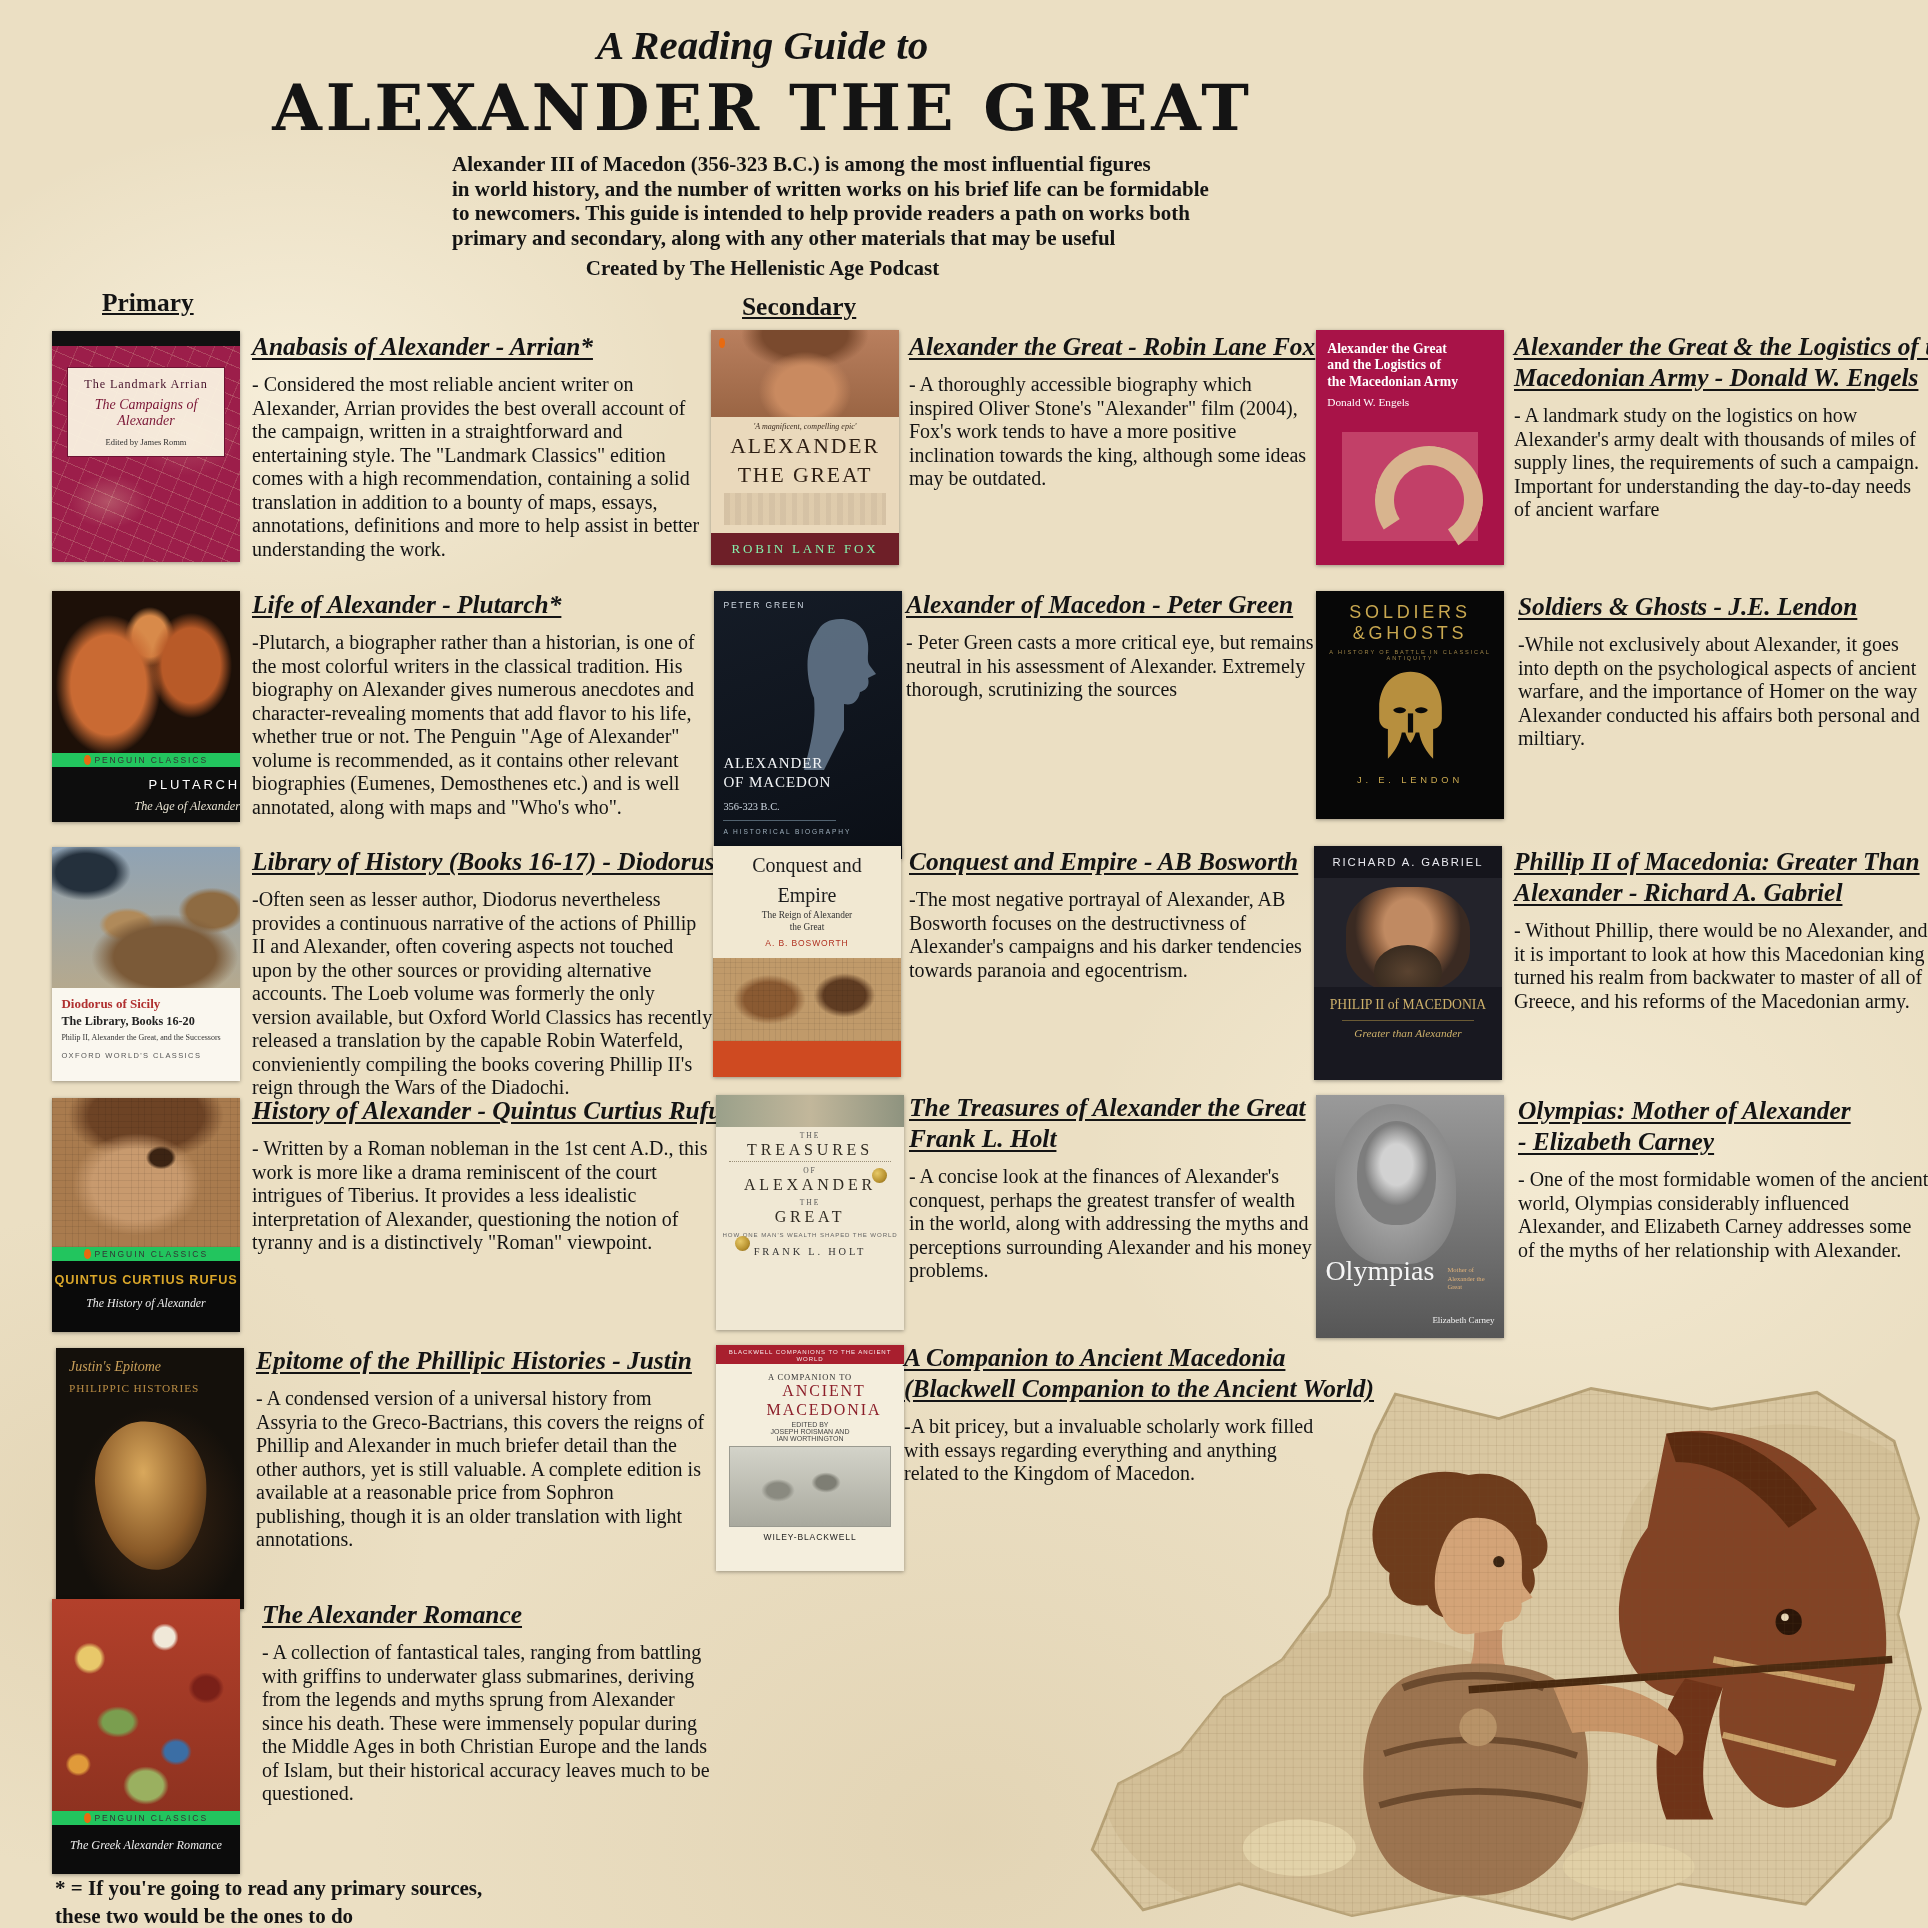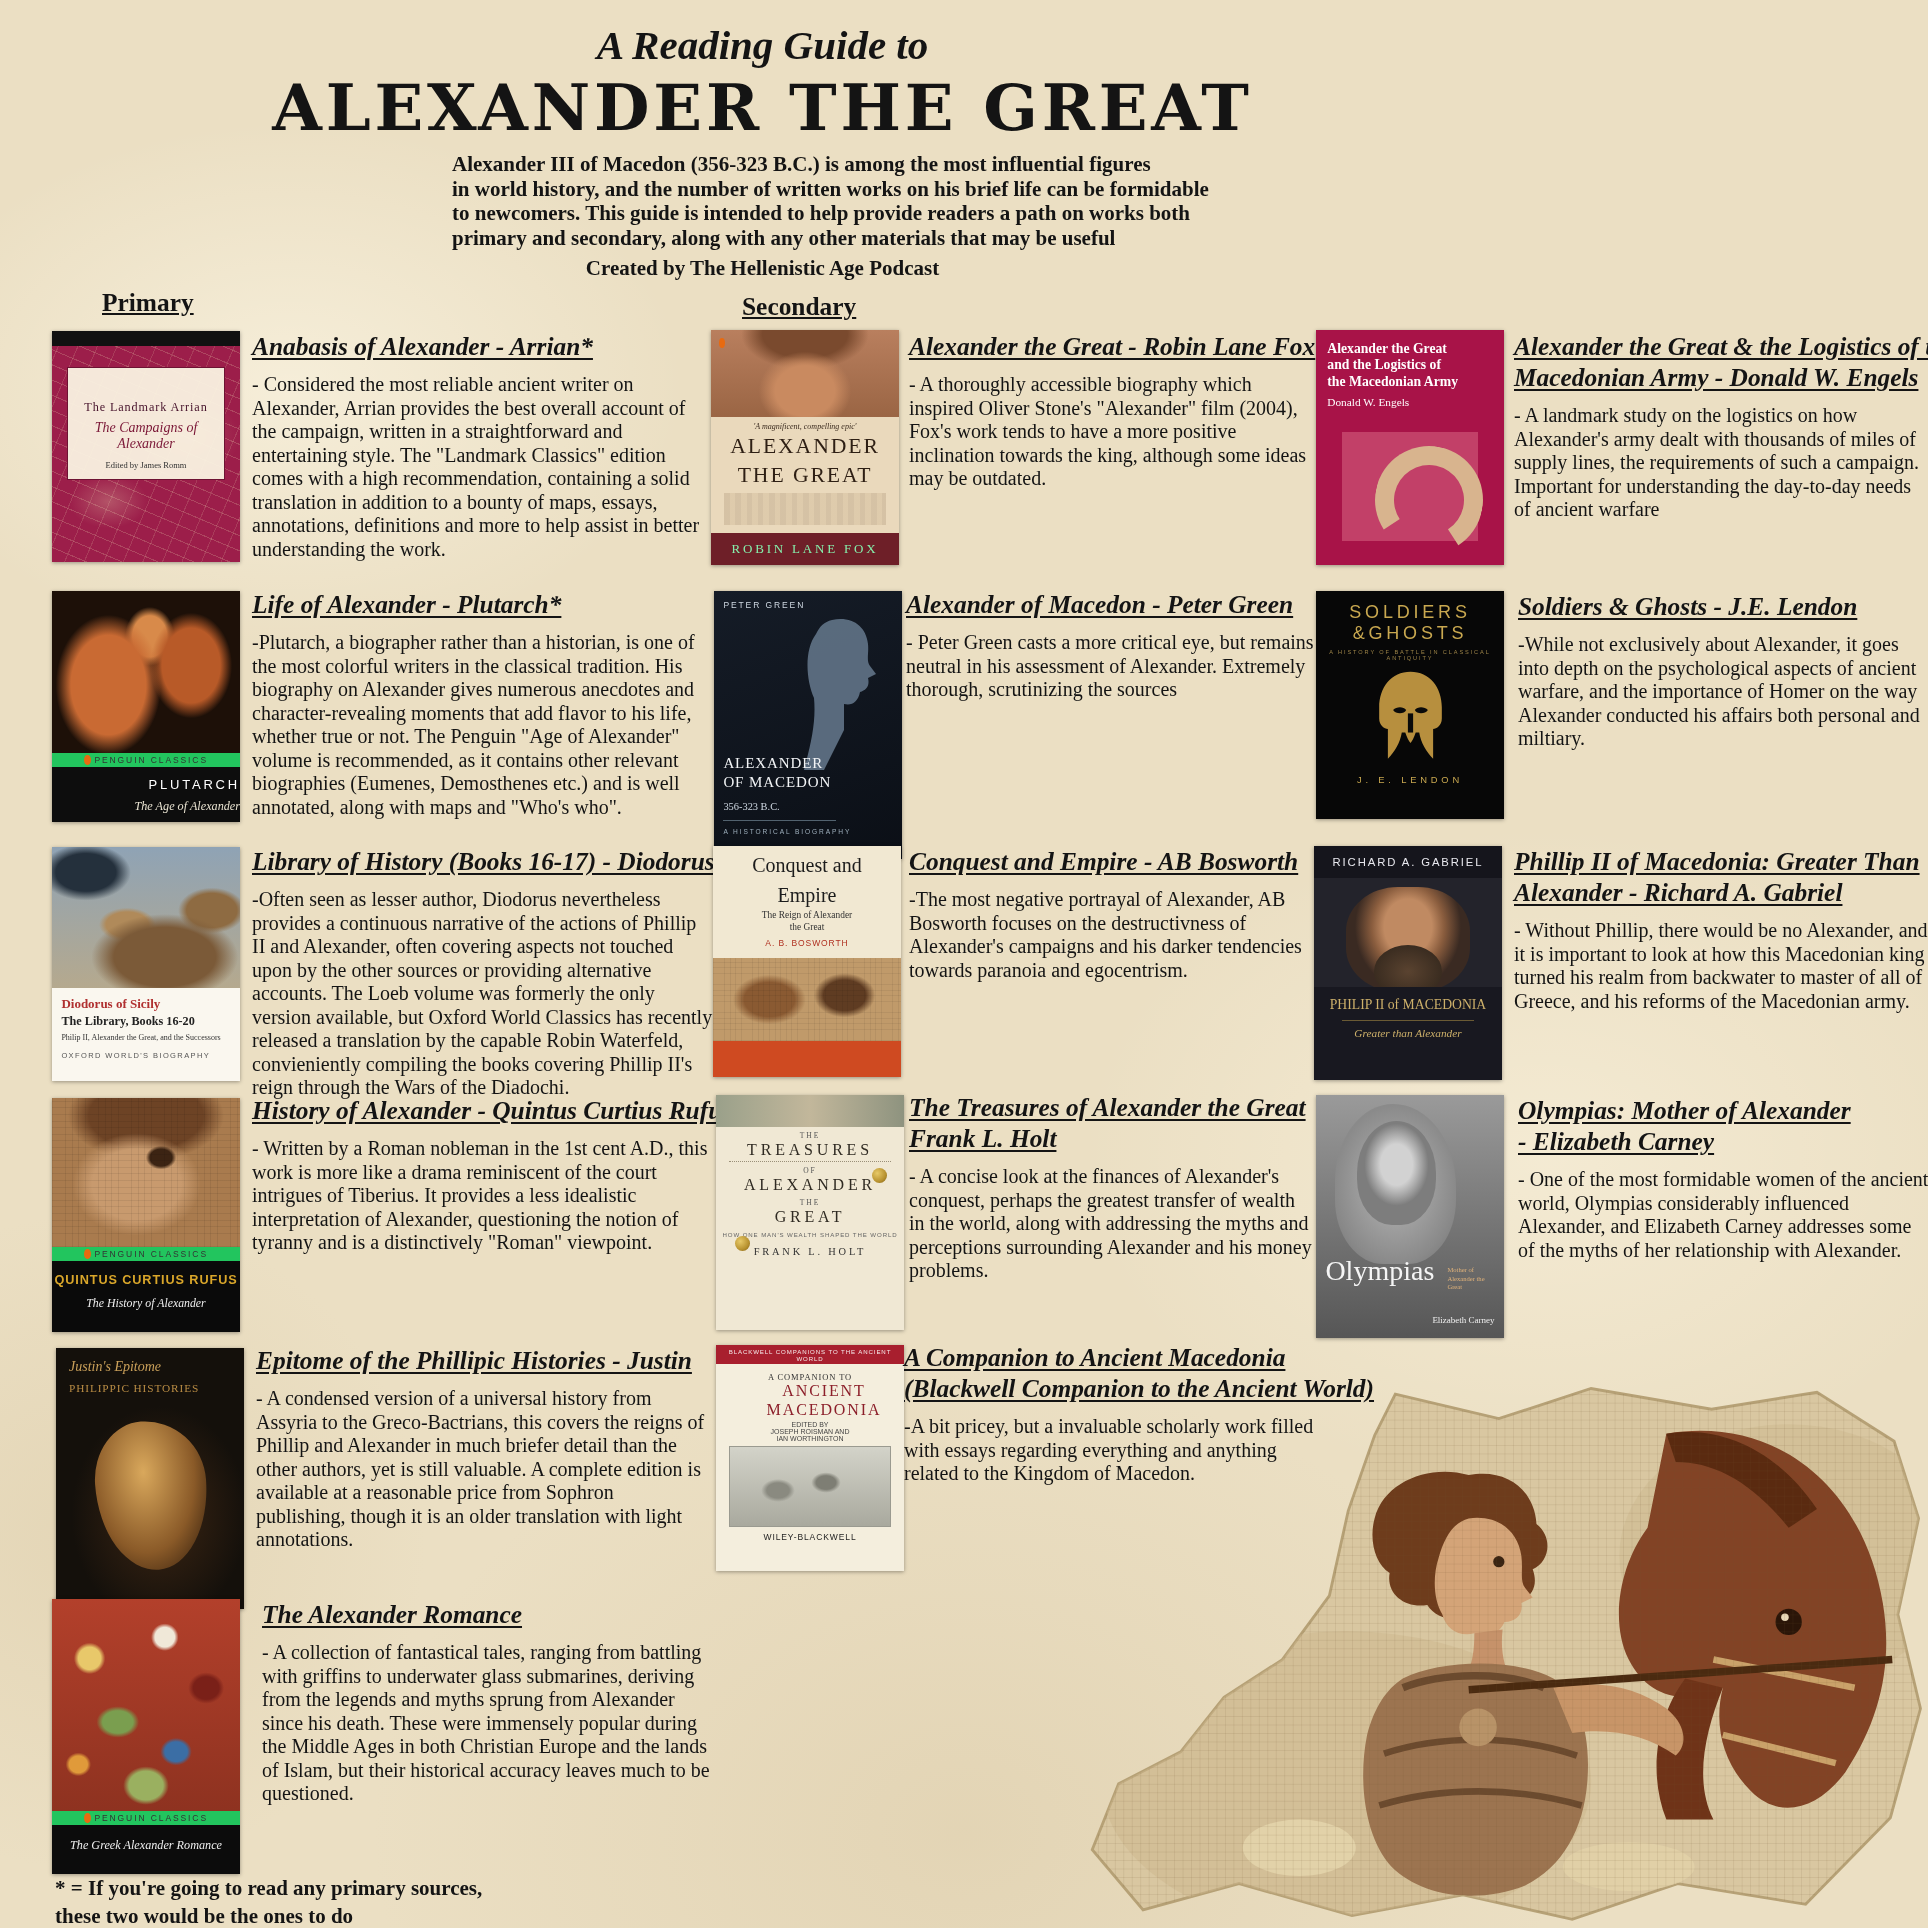--- a/index.html
+++ b/index.html
@@ -35,21 +35,21 @@
   .cv-arrian{background:#9c1e4a;}
   .ar-top{height:15px;background:#111;}
   .ar-map{position:absolute;left:0;right:0;top:15px;bottom:0;
     background:
       radial-gradient(56px 38px at 30% 72%, rgba(240,220,180,.28), transparent 70%),
       radial-gradient(75px 56px at 72% 42%, rgba(240,220,180,.20), transparent 70%),
       repeating-linear-gradient(23deg, transparent 0 13px, rgba(235,215,175,.22) 13px 14px),
       repeating-linear-gradient(-67deg, transparent 0 17px, rgba(235,215,175,.16) 17px 18px);}
   .ar-box{position:absolute;left:15px;right:15px;top:36px;background:rgba(250,243,226,.95);
     border:0.9px solid #6d1233;padding:9.4px 5.6px;text-align:center;color:#46122b;}
-  .ar-t1{font-size:12.2px;letter-spacing:0.9px;margin-top:23px;}
+  .ar-t1{font-size:12.2px;letter-spacing:0.9px;}
   .ar-t2{font-size:14px;font-style:italic;margin-top:4.7px;color:#7a1636;}
   .ar-t3{font-size:8.5px;margin-top:7.5px;color:#333;}
   
   .cv-plutarch{background:#000;}
   .pl-art{height:162px;background:
       radial-gradient(85px 113px at 30% 58%, #c96a33 0 44%, transparent 62%),
       radial-gradient(66px 85px at 74% 46%, #b85a28 0 44%, transparent 62%),
       radial-gradient(41px 49px at 52% 28%, #d88a4a 0 42%, transparent 60%),
       radial-gradient(28px 56px at 48% 64%, #20100a 0 45%, transparent 65%),
       #1d1008;}
@@ -240,21 +240,21 @@
     <h3 class="etitle">Life of Alexander - Plutarch*</h3>
     <p class="edesc">-Plutarch, a biographer rather than a historian, is one of the most colorful writers in the classical tradition. His biography on Alexander gives numerous anecdotes and character-revealing moments that add flavor to his life, whether true or not. The Penguin "Age of Alexander" volume is recommended, as it contains other relevant biographies (Eumenes, Demosthenes etc.) and is well annotated, along with maps and "Who's who".</p>
   </div>
 
   <div class="cv cv-diodorus" style="left:52px;top:847px;height:234px;">
     <div class="di-art"></div>
     <div class="di-box">
       <div class="di-s">Diodorus of Sicily</div>
       <div class="di-t">The Library, Books 16-20</div>
       <div class="di-sub">Philip II, Alexander the Great, and the Successors</div>
-      <div class="di-im">OXFORD WORLD'S BIOGRAPHY</div>
+      <div class="di-im">OXFORD WORLD'S CLASSICS</div>
     </div>
   </div>
   <div class="etext" style="left:252px;top:846px;width:461px;">
     <h3 class="etitle">Library of History (Books 16-17) - Diodorus Siculus</h3>
     <p class="edesc">-Often seen as lesser author, Diodorus nevertheless provides a continuous narrative of the actions of Phillip II and Alexander, often covering aspects not touched upon by the other sources or providing alternative accounts. The Loeb volume was formerly the only version available, but Oxford World Classics has recently released a translation by the capable Robin Waterfeld, convieniently compiling the books covering Phillip II's reign through the Wars of the Diadochi.</p>
   </div>
 
   <div class="cv cv-curtius" style="left:52px;top:1098px;height:234px;">
     <div class="cu-art"></div>
     <div class="band">

